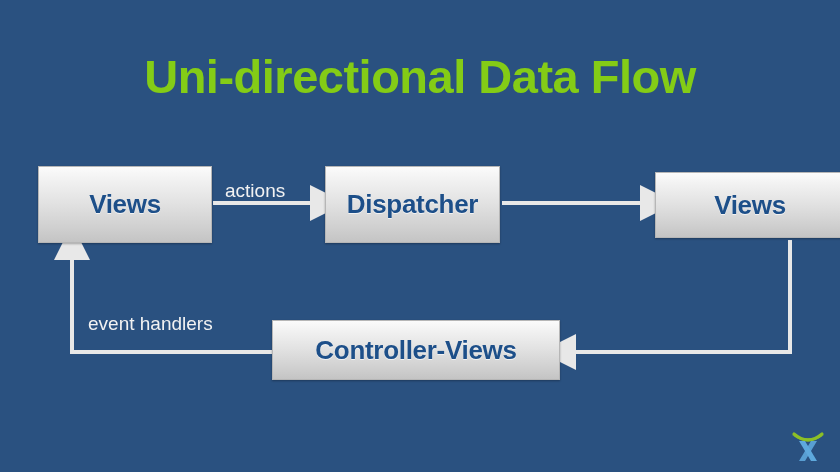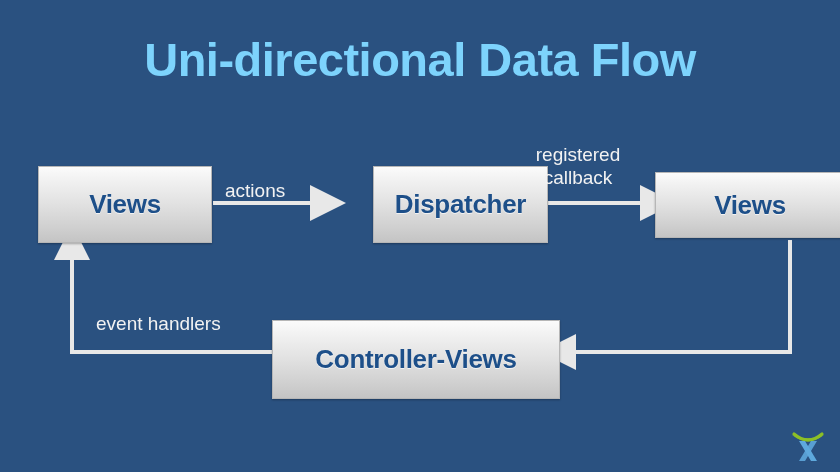--- a/index.html
+++ b/index.html
@@ -15,24 +15,24 @@
     width: 840px;
     height: 472px;
     background: #2a5180;
     overflow: hidden;
   }
 
   
   #title {
     position: absolute;
     left: 0;
-    top: 32px;
+    top: 49px;
     width: 840px;
     text-align: center;
-    color: #7dd3fc;
+    color: #84cc16;
     font-size: 47px;
     font-weight: bold;
     letter-spacing: -0.5px;
     line-height: 56px;
     white-space: nowrap;
   }
 
   
   .node {
     position: absolute;
@@ -47,37 +47,37 @@
   .node .label {
     color: #1d4f89;
     font-weight: bold;
     font-size: 26px;
     letter-spacing: -0.3px;
     white-space: nowrap;
     text-shadow: 0 1px 0 rgba(255,255,255,0.65);
   }
 
   #node-views        { left: 38px;  top: 166px; width: 174px; height: 77px; }
-  #node-dispatcher   { left: 325px; top: 166px; width: 175px; height: 77px; margin-left: 48px; }
+  #node-dispatcher   { left: 325px; top: 166px; width: 175px; height: 77px; }
   #node-stores       { left: 655px; top: 172px; width: 190px; height: 66px; }
-  #node-controller   { left: 272px; top: 320px; width: 288px; height: 79px; }
+  #node-controller   { left: 272px; top: 320px; width: 288px; height: 60px; }
 
   
   .edge-label {
     position: absolute;
     color: #f2f2f2;
     font-size: 19px;
     line-height: 23px;
     white-space: nowrap;
     text-align: center;
   }
   #lbl-actions        { left: 225px; top: 179px; }
   #lbl-registered     { left: 520px; top: 143px; width: 116px; white-space: normal; }
   #lbl-change-events  { left: 621px; top: 312px; }
-  #lbl-event-handlers { left: 96px;  top: 312px; }
+  #lbl-event-handlers { left: 88px;  top: 312px; }
 
   
   #edges {
     position: absolute;
     left: 0; top: 0;
     width: 840px; height: 472px;
     pointer-events: none;
   }
 
   
@@ -137,24 +137,20 @@
   <div class="node" id="node-stores">
     <span class="label">Views</span>
   </div>
 
   <div class="node" id="node-controller">
     <span class="label">Controller-Views</span>
   </div>
 
   <div class="edge-label" id="lbl-actions">actions</div>
 
-  <div class="edge-label" id="lbl-registered">
-    <div>registered</div>
-    <div>callback</div>
-  </div>
 
 
   <div class="edge-label" id="lbl-event-handlers">event handlers</div>
 
   <svg id="logo" viewBox="0 0 40 38">
     <path d="M4 7 Q20 19 36 7 Q20 14 4 7 Z" fill="#8cbf26"></path>
     <path d="M6 6 Q20 18 34 6" fill="none" stroke="#8cbf26" stroke-width="3.2" stroke-linecap="round"></path>
     <path d="M11 13 L17 13 L29 33 L23 33 Z" fill="#5ea9dd"></path>
     <path d="M29 13 L23 13 L11 33 L17 33 Z" fill="#5ea9dd" opacity="0.88"></path>
   </svg>

